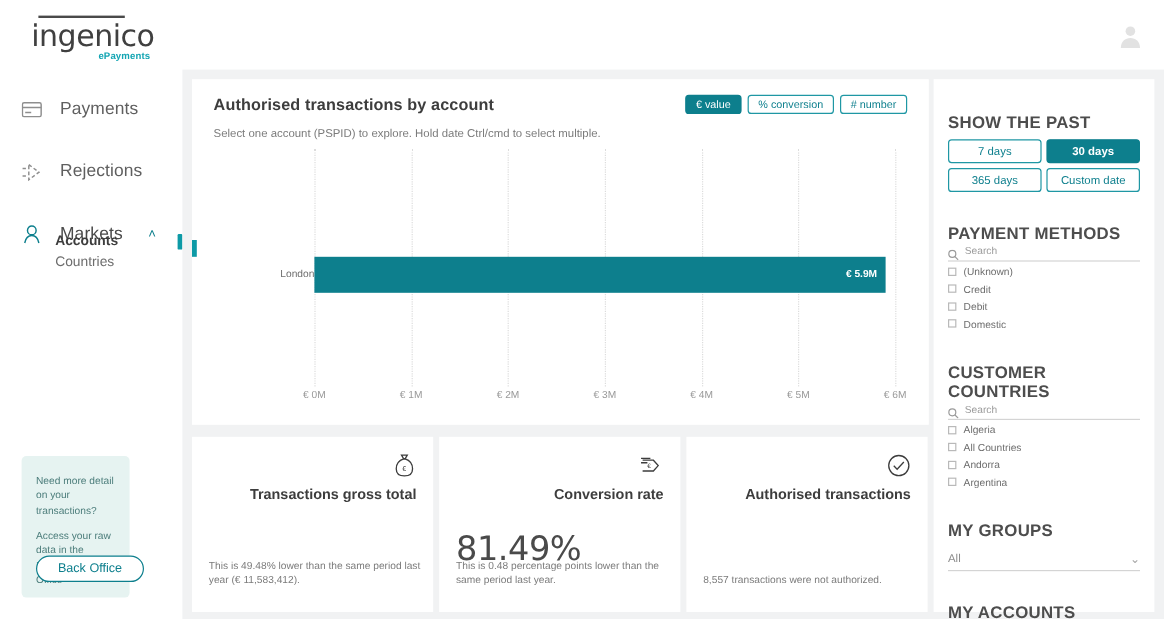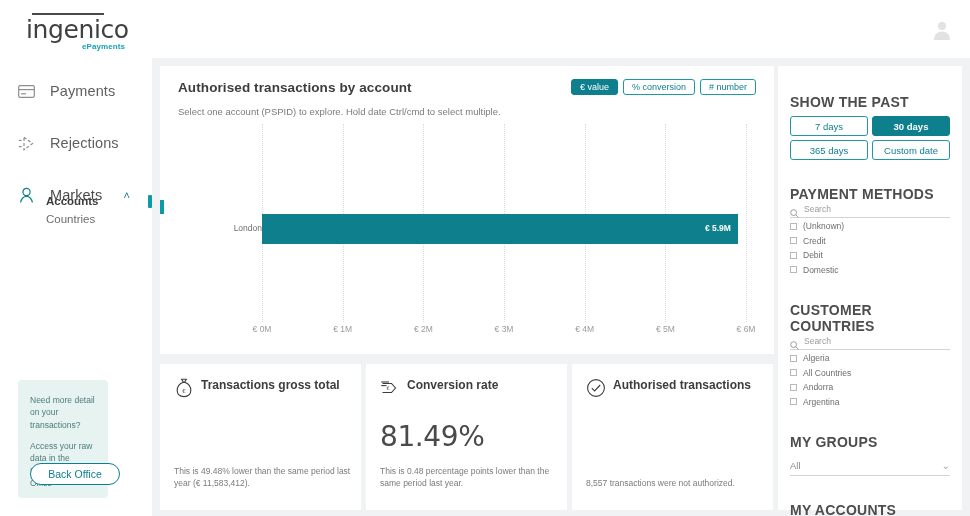--- a/index.html
+++ b/index.html
@@ -193,21 +193,21 @@
   .kpi-row {
     position: absolute; left: 160px; top: 364px;
     width: 614px; display: flex; gap: 5px;
   }
   .kpi {
     width: 201px; height: 146px;
     background: #ffffff;
     padding: 14px 14px 0 14px;
     position: relative;
   }
-  .kpi-head { display: flex; align-items: flex-start; gap: 7px; }
+  .kpi-head { display: flex; align-items: flex-end; gap: 7px; flex-direction: column; }
   .kpi-icon { width: 20px; height: 20px; color: #3d3d3d; flex: 0 0 20px; }
   .kpi-title { font-size: 12px; font-weight: bold; color: #3d3d3d; }
   .kpi-value {
     margin-top: 22px;
     font-size: 28px; color: #4a4a4a; font-weight: 400;
     letter-spacing: -0.4px;
     font-family: "DejaVu Sans", sans-serif;
   }
   .kpi-note {
     position: absolute; left: 14px; bottom: 20px;

